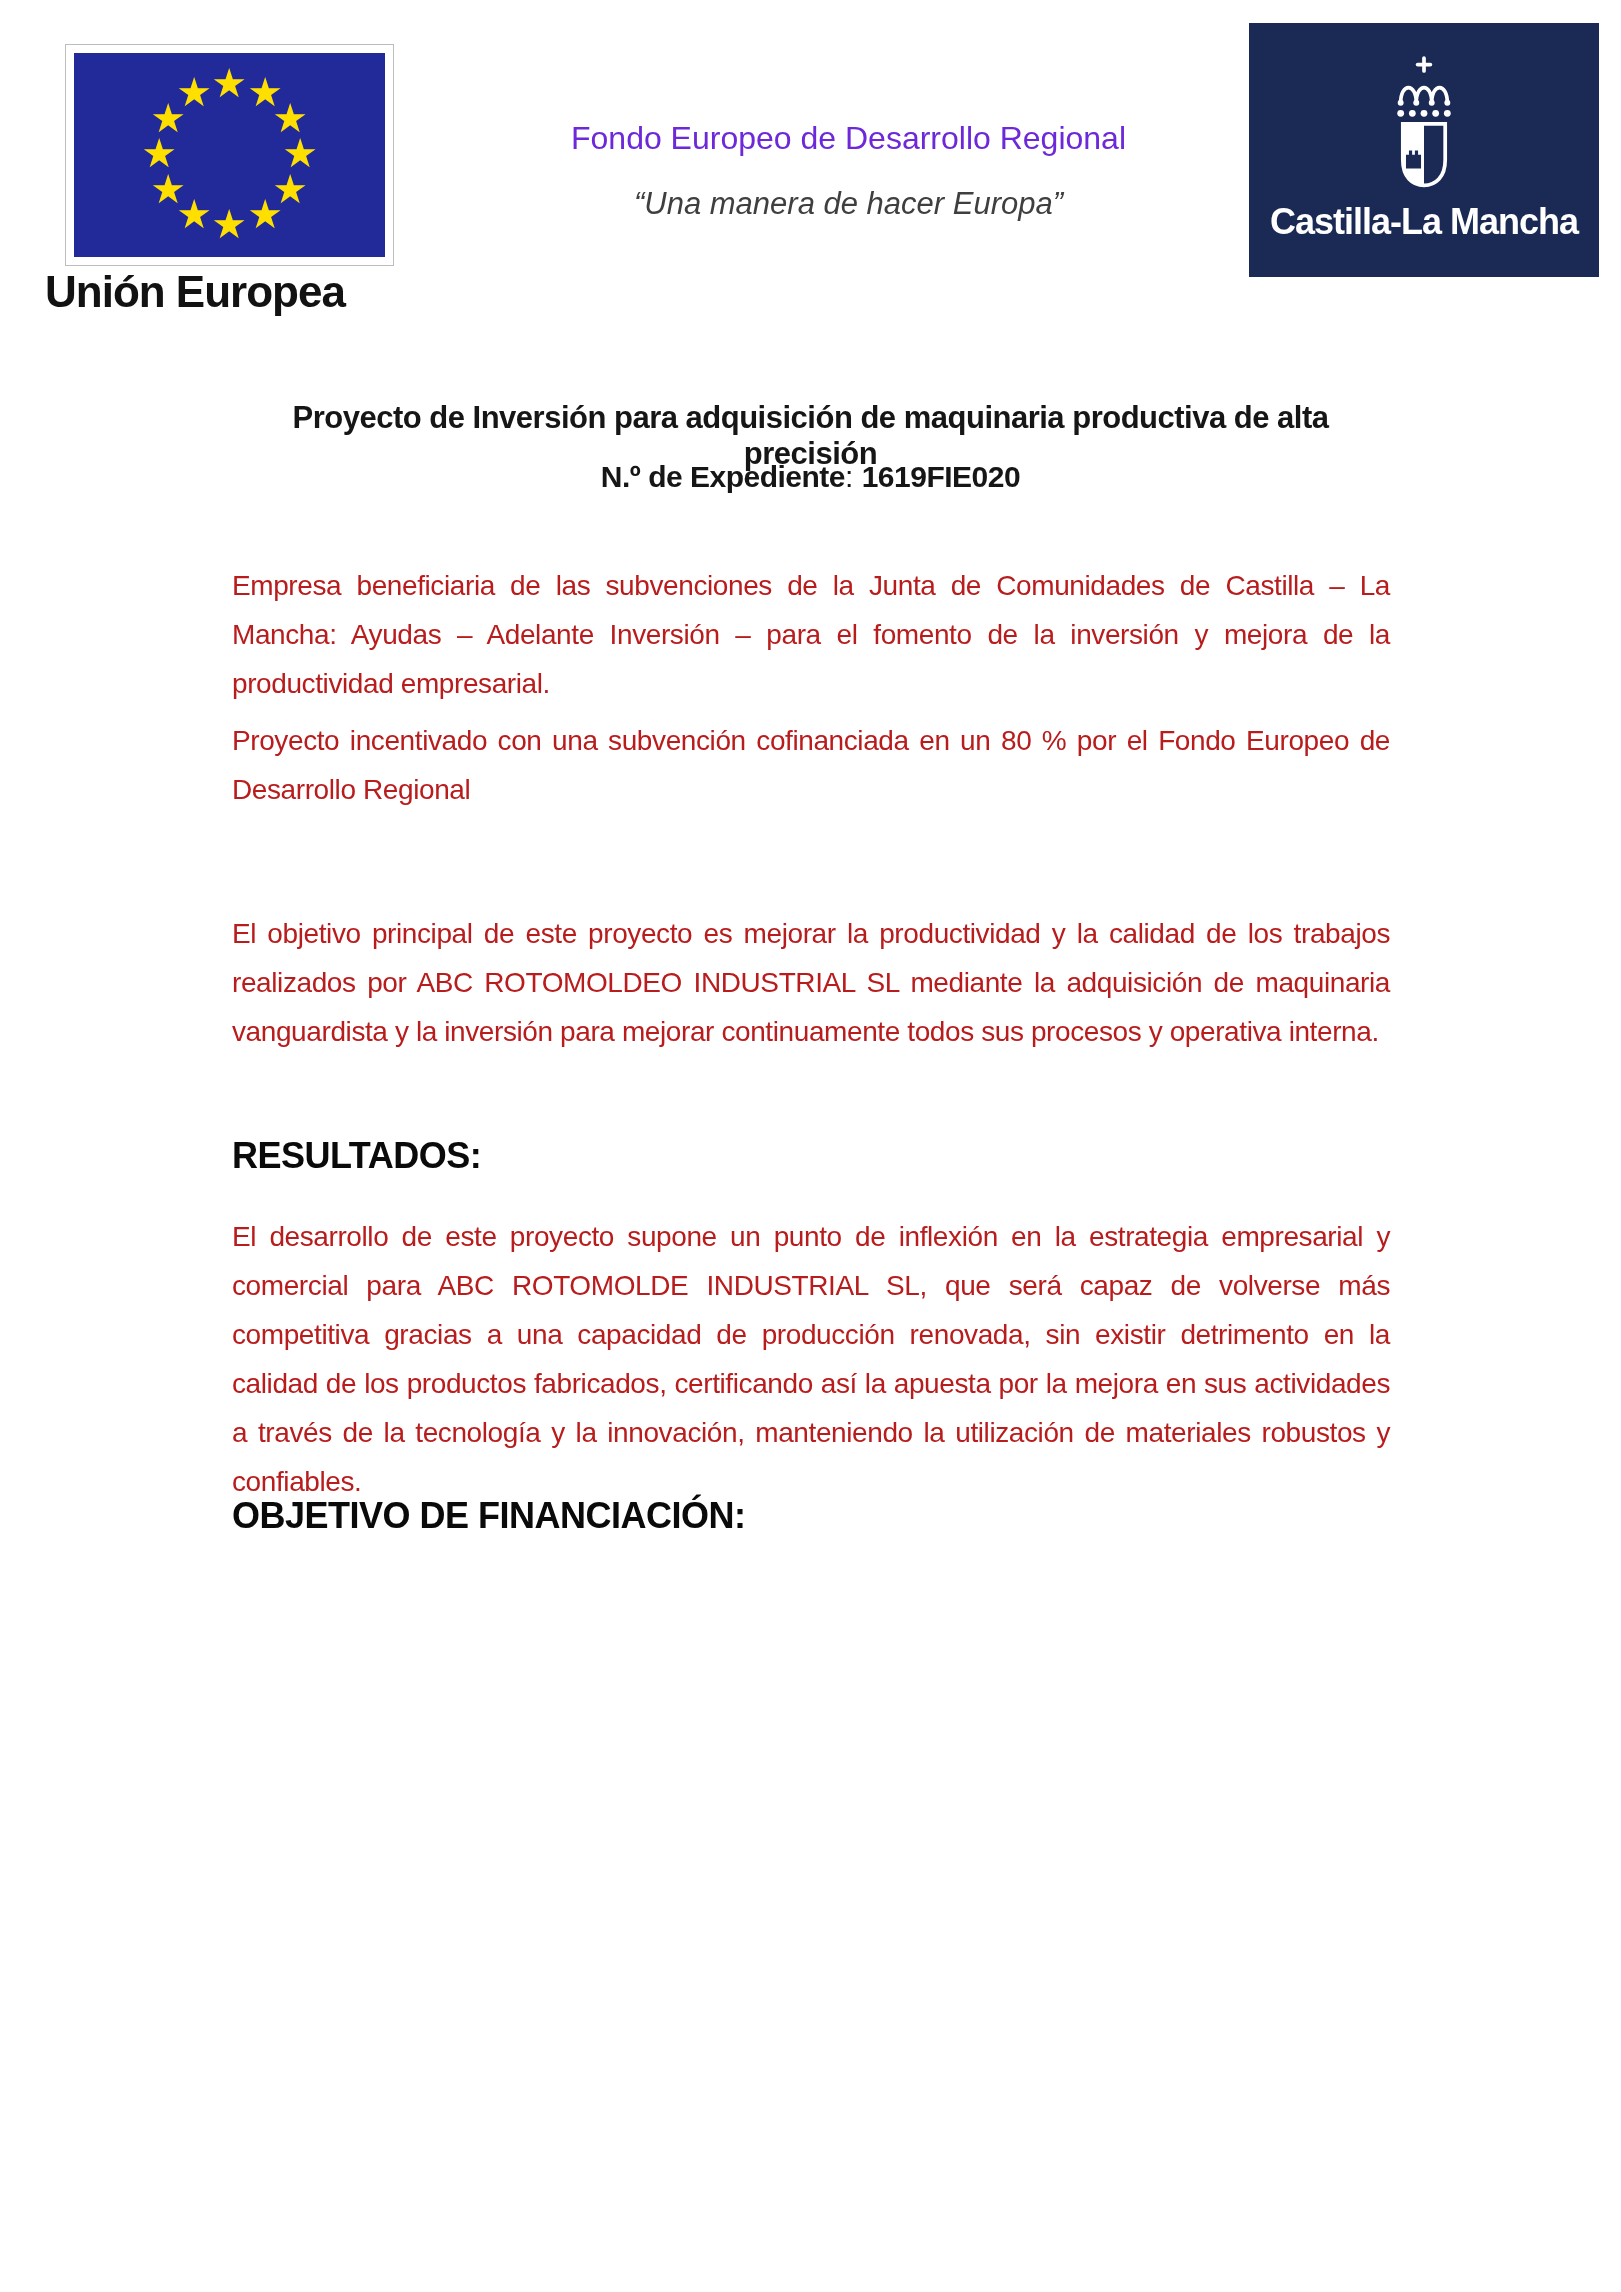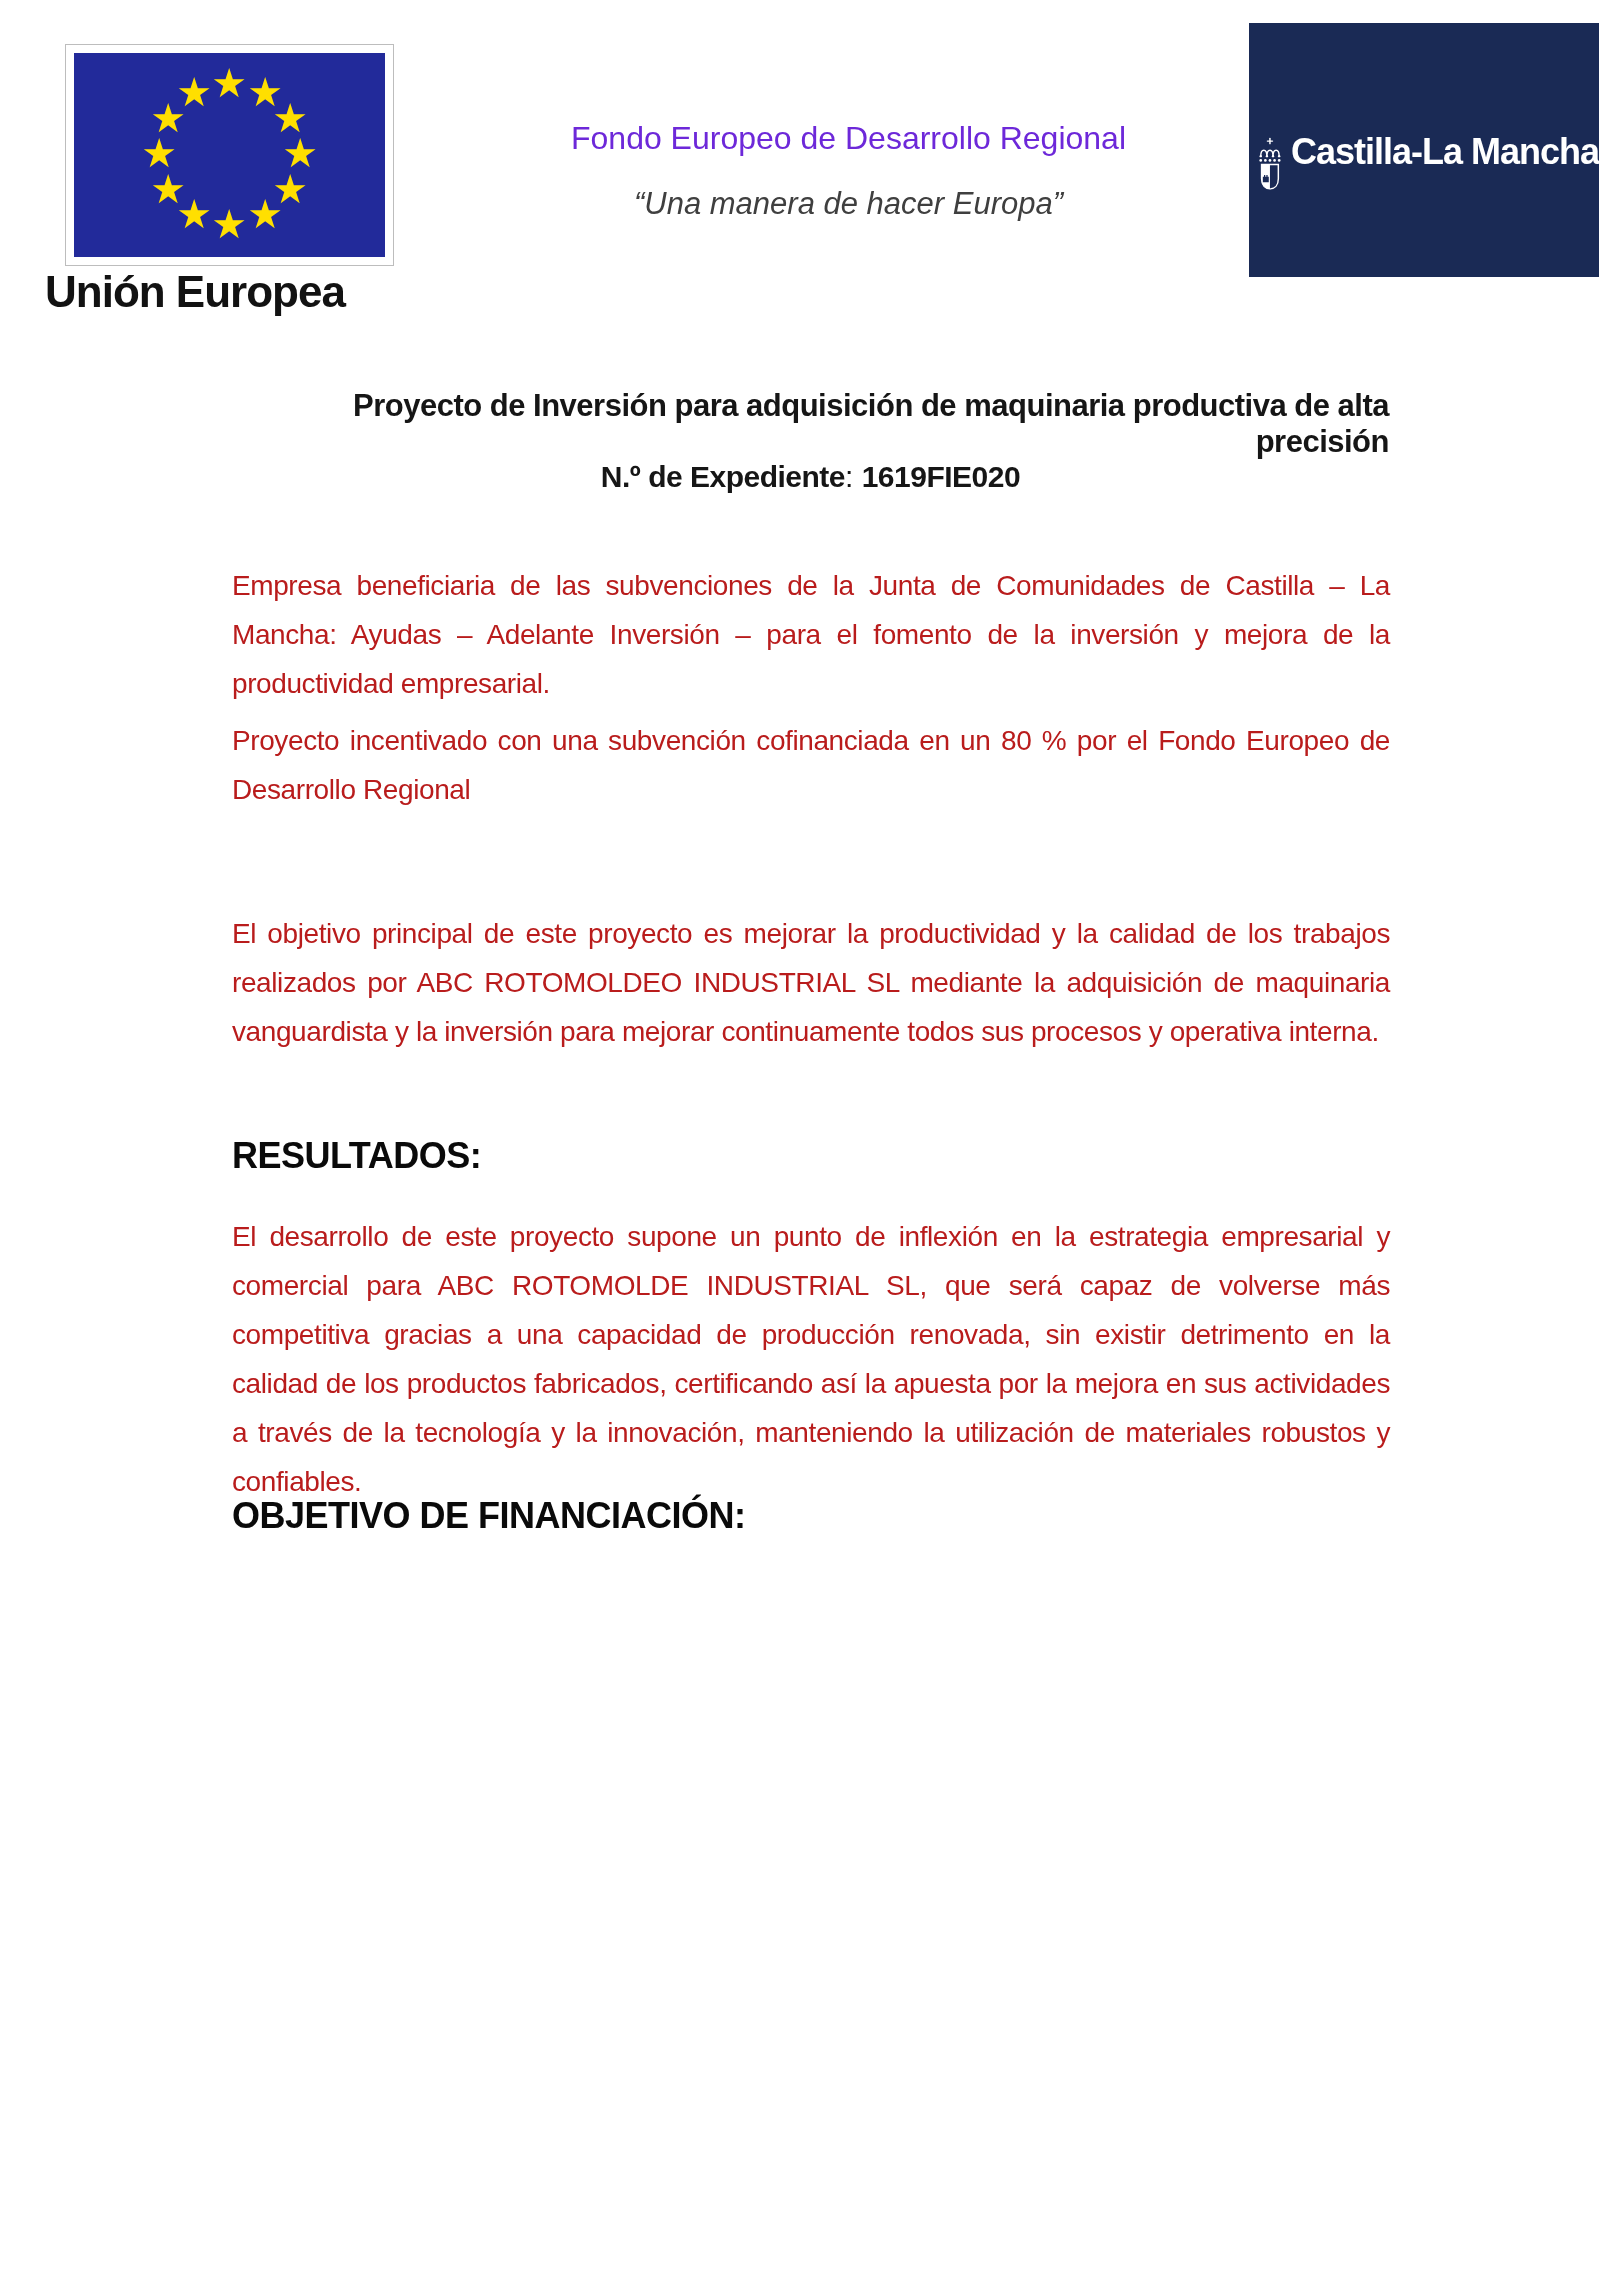--- a/index.html
+++ b/index.html
@@ -69,39 +69,39 @@
     color: #3f3f3f;
   }
 
   
   .clm-logo {
     position: absolute;
     left: 1249px; top: 22.5px;
     width: 350px; height: 254px;
     background: #1a2a55;
     display: flex;
-    flex-direction: row;
+    flex-direction: column;
     align-items: center;
   }
   .clm-emblem { margin-top: 31px; }
   .clm-label {
     margin-top: 5.9px;
     color: #ffffff;
     font-weight: 700;
     font-size: 36px;
     letter-spacing: -1px;
     white-space: nowrap;
   }
 
   
   .doc-title-1 {
     position: absolute;
-    left: 232px; top: 388px;
+    left: 232px; top: 400px;
     width: 1157px;
-    text-align: right;
+    text-align: center;
     font-weight: 700;
     font-size: 31px;
     letter-spacing: -0.5px;
   }
   .doc-title-2 {
     position: absolute;
     left: 232px; top: 460px;
     width: 1157px;
     text-align: center;
     font-size: 30px;

